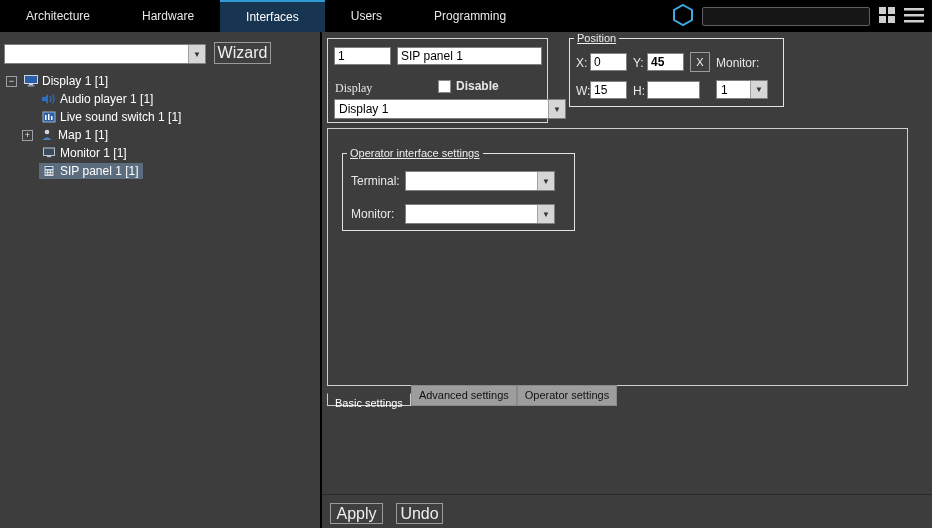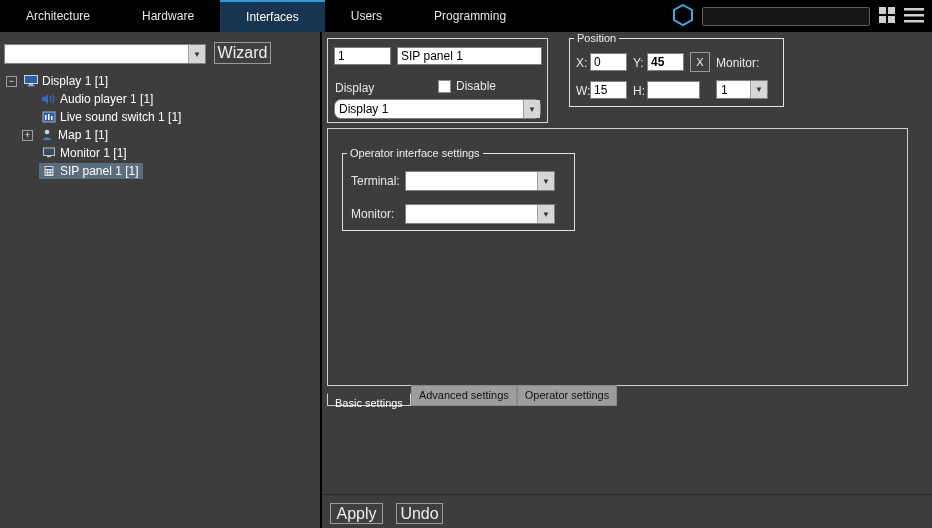--- a/index.html
+++ b/index.html
@@ -32,27 +32,27 @@
   .tlabel { color:#fff; font-size:12px; }
 
   
   .main { position:absolute; left:320px; top:32px; width:612px; height:496px; background:#3d3d3d; border-left:2px solid #000; }
   .win-input { background:#fff; border:1px solid #7f7f7f; color:#000; font-size:12px; font-family:"Liberation Sans",sans-serif; padding:0 3px; height:18px; outline:none; }
   .lbl { color:#e8e8e8; font-size:12px; }
 
   .id-box { position:absolute; left:5px; top:6px; width:221px; height:85px; border:1px solid #d8d8d8; }
   .id-input { position:absolute; left:6px; top:8px; width:57px; }
   .name-input { position:absolute; left:69px; top:8px; width:145px; }
-  .display-label { position:absolute; left:7px; top:42px; }
-  .disable-wrap { position:absolute; left:110px; top:40px; display:flex; align-items:center; gap:5px; }
+  .display-label { position:absolute; left:7px; top:42px;font-family:Liberation Serif, serif; }
+  .disable-wrap { position:absolute; left:110px; top:40px; display:flex; align-items:center; gap:5px;font-weight:bold; }
   .checkbox { width:13px; height:13px; background:#fff; border:1px solid #8a8a8a; display:inline-block; }
-  .display-combo { position:absolute; left:6px; top:60px; width:207px;border-radius:7px; }
+  .display-combo { position:absolute; left:6px; top:60px; width:232px; }
 
   fieldset { border:1px solid #e2e2e2; }
-  fieldset legend { font-size:11px; color:#eee; padding:0 3px; margin-left:4px; }
+  fieldset legend { font-size:11px; color:#eee; padding:0 3px; margin-left:4px;text-decoration:underline; }
   .pos-group { position:absolute; left:247px; top:0; width:215px; height:75px; }
   .pos-inner { position:relative; width:100%; height:100%; }
   .pos-lbl-x { position:absolute; left:6px; top:12px; }
   .pos-in-x { position:absolute; left:20px; top:9px; width:37px; }
   .pos-lbl-y { position:absolute; left:63px; top:12px; }
   .pos-in-y { position:absolute; left:77px; top:9px; width:37px;font-weight:bold; }
   .pos-clear { position:absolute; left:120px; top:8px; width:20px; height:20px; font-size:11px; }
   .pos-lbl-mon { position:absolute; left:146px; top:12px; }
   .pos-lbl-w { position:absolute; left:6px; top:40px; }
   .pos-in-w { position:absolute; left:20px; top:37px; width:37px; }

